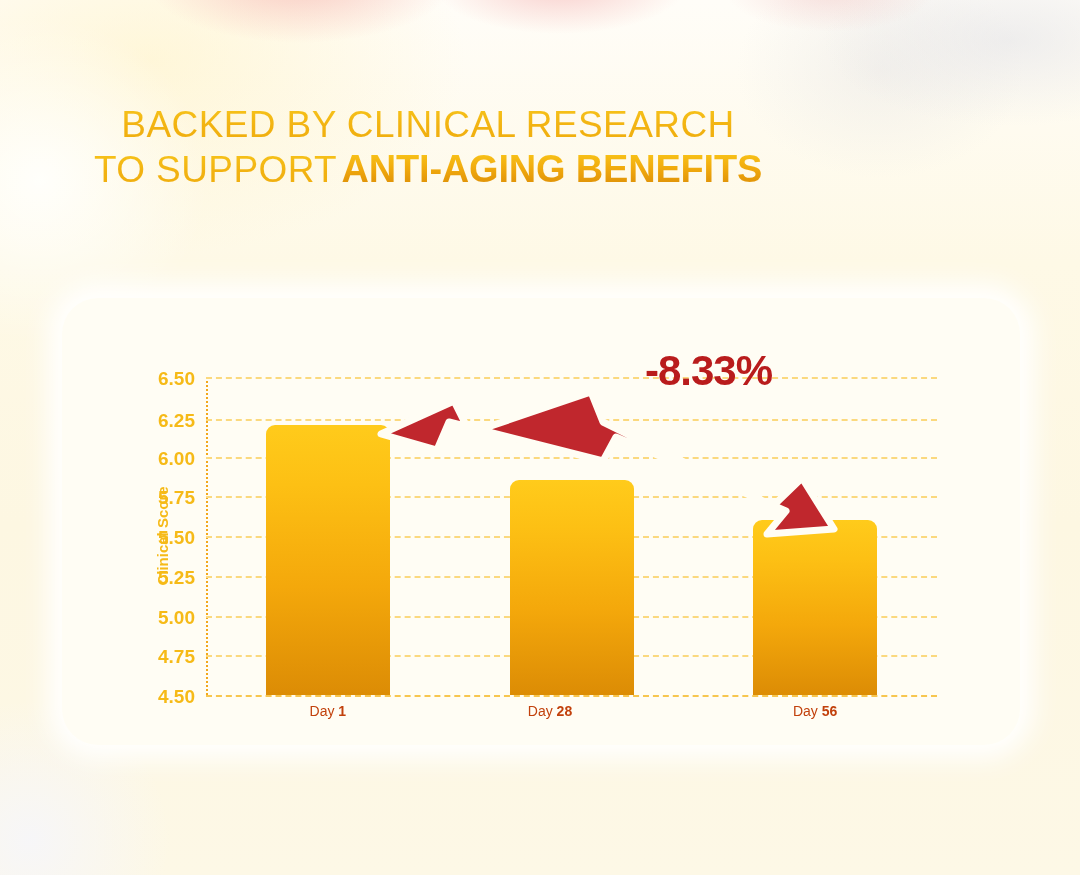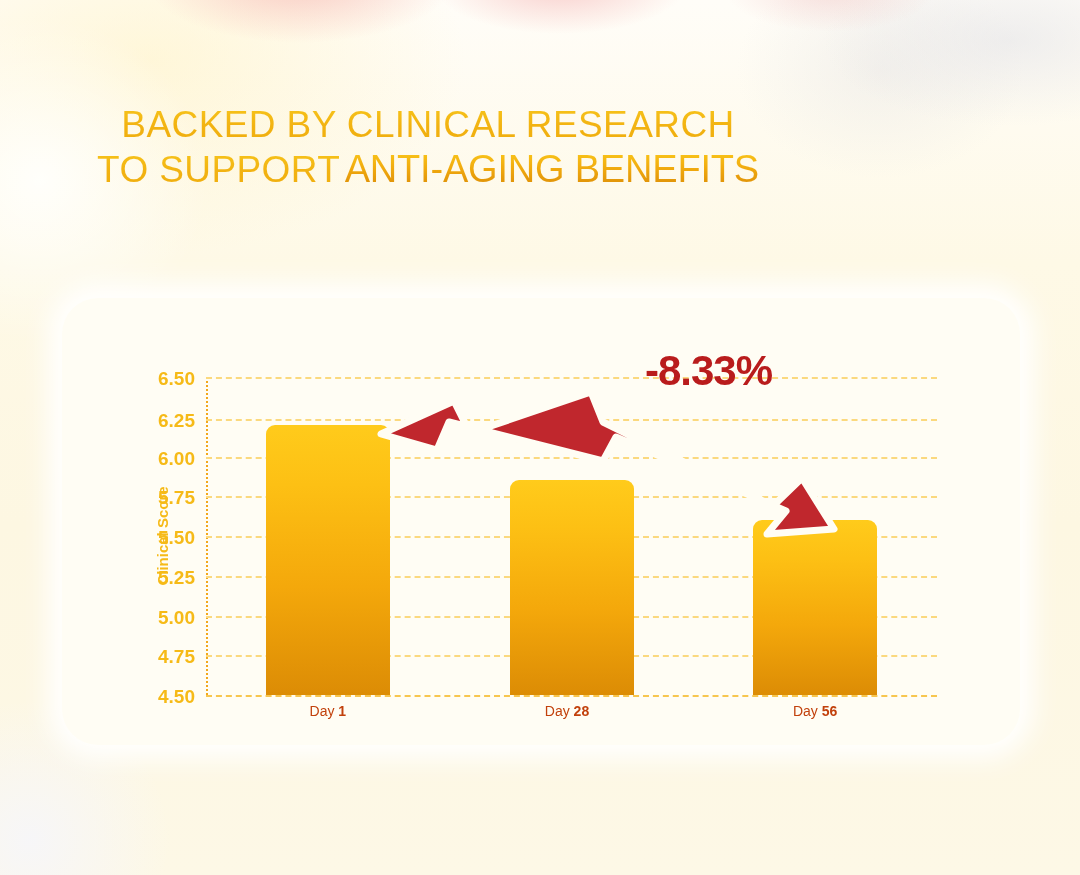--- a/index.html
+++ b/index.html
@@ -48,21 +48,21 @@
     font-size: 37px;
     letter-spacing: 0.4px;
     font-weight: 400;
     background: linear-gradient(180deg, #F7C61C 0%, #F2B211 55%, #EFAE0E 100%);
     -webkit-background-clip: text;
     background-clip: text;
     color: transparent;
   }
   .hl-bold {
     font-size: 38px;
-    font-weight: 400;
+    font-weight: 700;
     letter-spacing: -0.2px;
     background: linear-gradient(180deg, #FBCB1C 0%, #F0A90D 50%, #D98906 100%);
     -webkit-background-clip: text;
     background-clip: text;
     color: transparent;
   }
 
   
   #chart-card {
     position: absolute;
@@ -233,19 +233,19 @@
       </div>
 
     <svg id="arrow-svg" viewBox="0 0 731 318" preserveAspectRatio="none">
       <g>
         <path d="M 175 57 L 248 24 L 264 56 L 385 15 L 397 45 L 567 129 L 596 101 L 628 152 L 561 157 L 580 134 L 410 60 L 397 84 L 243 45 L 231 73 L 175 57 Z" fill="#C0272D" stroke="#FFFDF4" stroke-width="7" stroke-linejoin="round"></path>
       </g>
     </svg>
 
     <div id="xticks">
         <div class="xtick-label" style="left: 121.833px;">Day <b>1</b></div>
-        <div class="xtick-label" style="left: 361px;">Day <b>28</b></div>
+        <div class="xtick-label" style="left: 344px;">Day <b>28</b></div>
         <div class="xtick-label" style="left: 609.167px;">Day <b>56</b></div>
       </div>
   </div>
 
   <div id="delta-label">-8.33%</div>
 </div>
 
 </body></html>

